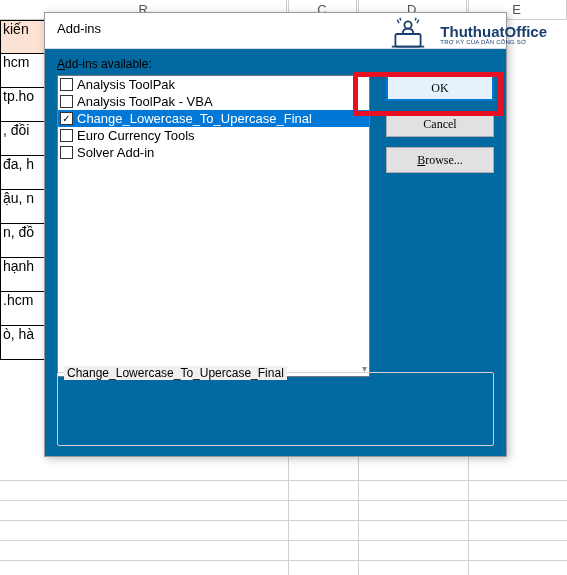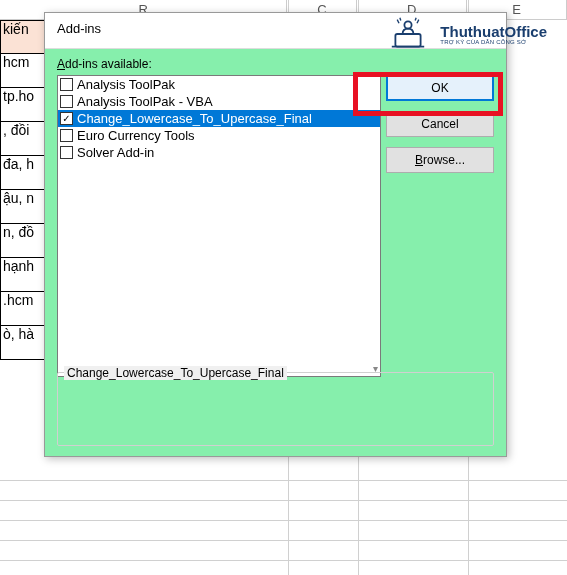--- a/index.html
+++ b/index.html
@@ -69,34 +69,34 @@
   position: absolute;
   left: 0; right: 0;
   height: 1px;
   background: #d0d0d0;
 }
 .dialog {
   position: absolute;
   top: 12px; left: 44px;
   width: 463px;
   height: 445px;
-  background: #86efac;
+  background: #0369a1;
   border: 1px solid #999;
   box-shadow: 2px 2px 8px rgba(0,0,0,0.25);
 }
 .dialog-title {
   padding: 8px 12px 12px 12px;
   font-size: 13px;
   background: #fff;
   border-bottom: 1px solid #ddd;
 }
 .dialog-body {
   padding: 8px 12px 10px 12px;
   display: flex;
-  gap: 5px;
+  gap: 16px;
 }
 .addins-panel { flex: 1; }
 .addins-label {
   font-size: 12px;
   margin-bottom: 4px;
 }
 .addins-label u { text-decoration: underline; }
 .listbox {
   background: #fff;
   border: 1px solid #7a7a7a;
@@ -141,21 +141,21 @@
   display: flex;
   flex-direction: column;
   gap: 10px;
   padding-top: 18px;
 }
 .btn {
   height: 26px;
   border: 1px solid #adadad;
   background: #e1e1e1;
   font-size: 12px;
-  font-family: Liberation Sans, sans-serif;
+  font-family: Liberation Serif, serif;
   cursor: pointer;
   text-align: center;
 }
 .btn.primary {
   border: 2px solid #0078d7;
   background: #e5f1fb;
 }
 .btn u { text-decoration: underline; }
 .ok-highlight {
   position: absolute;

